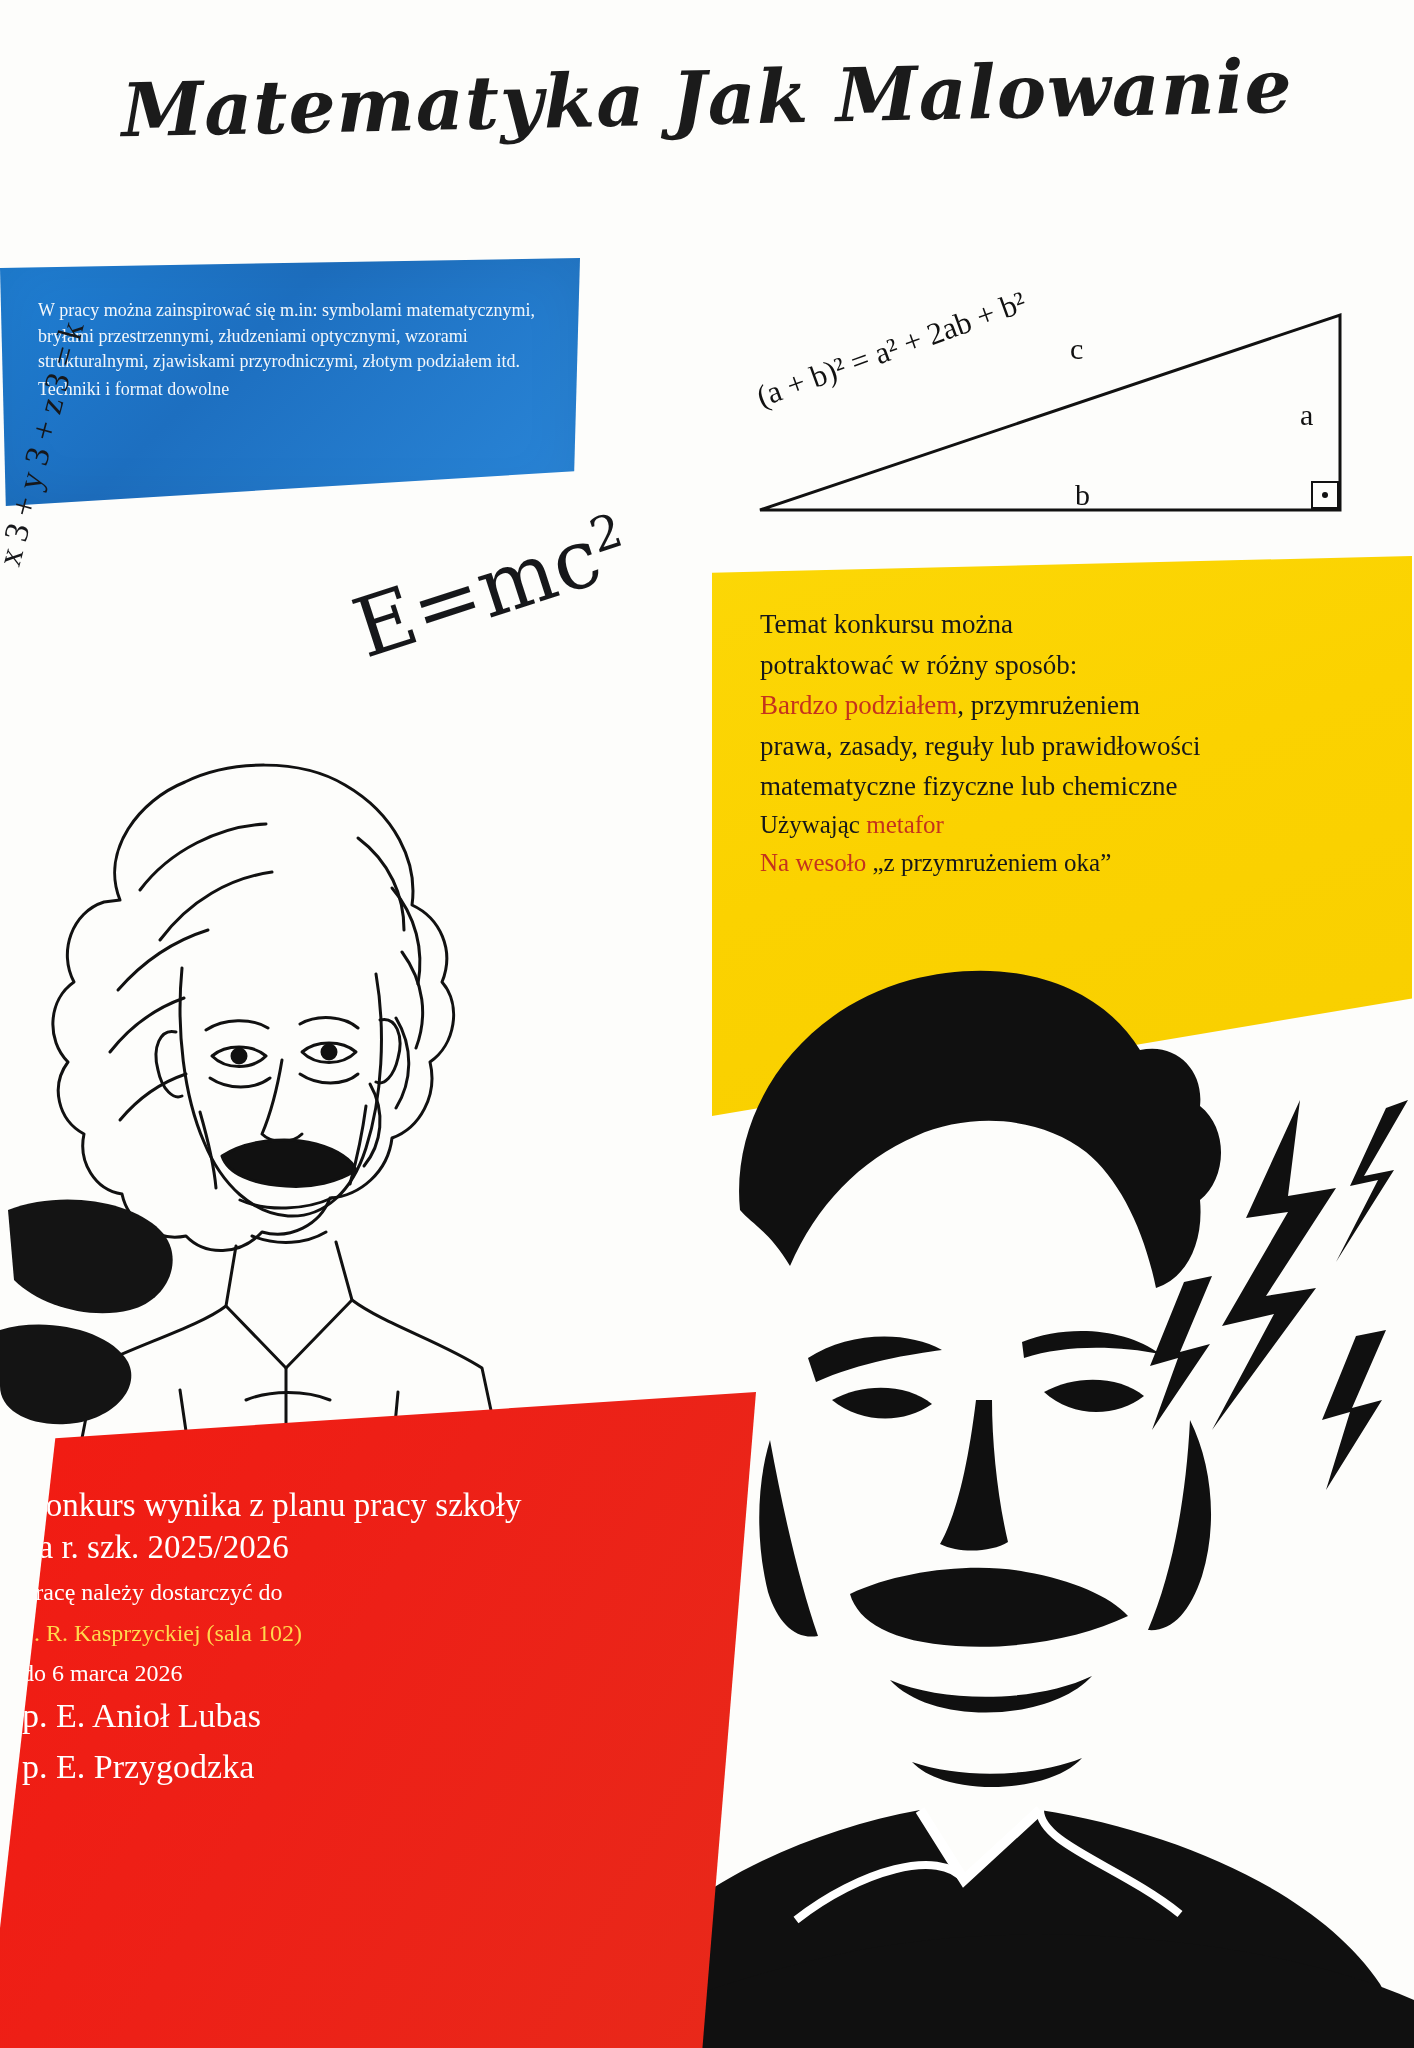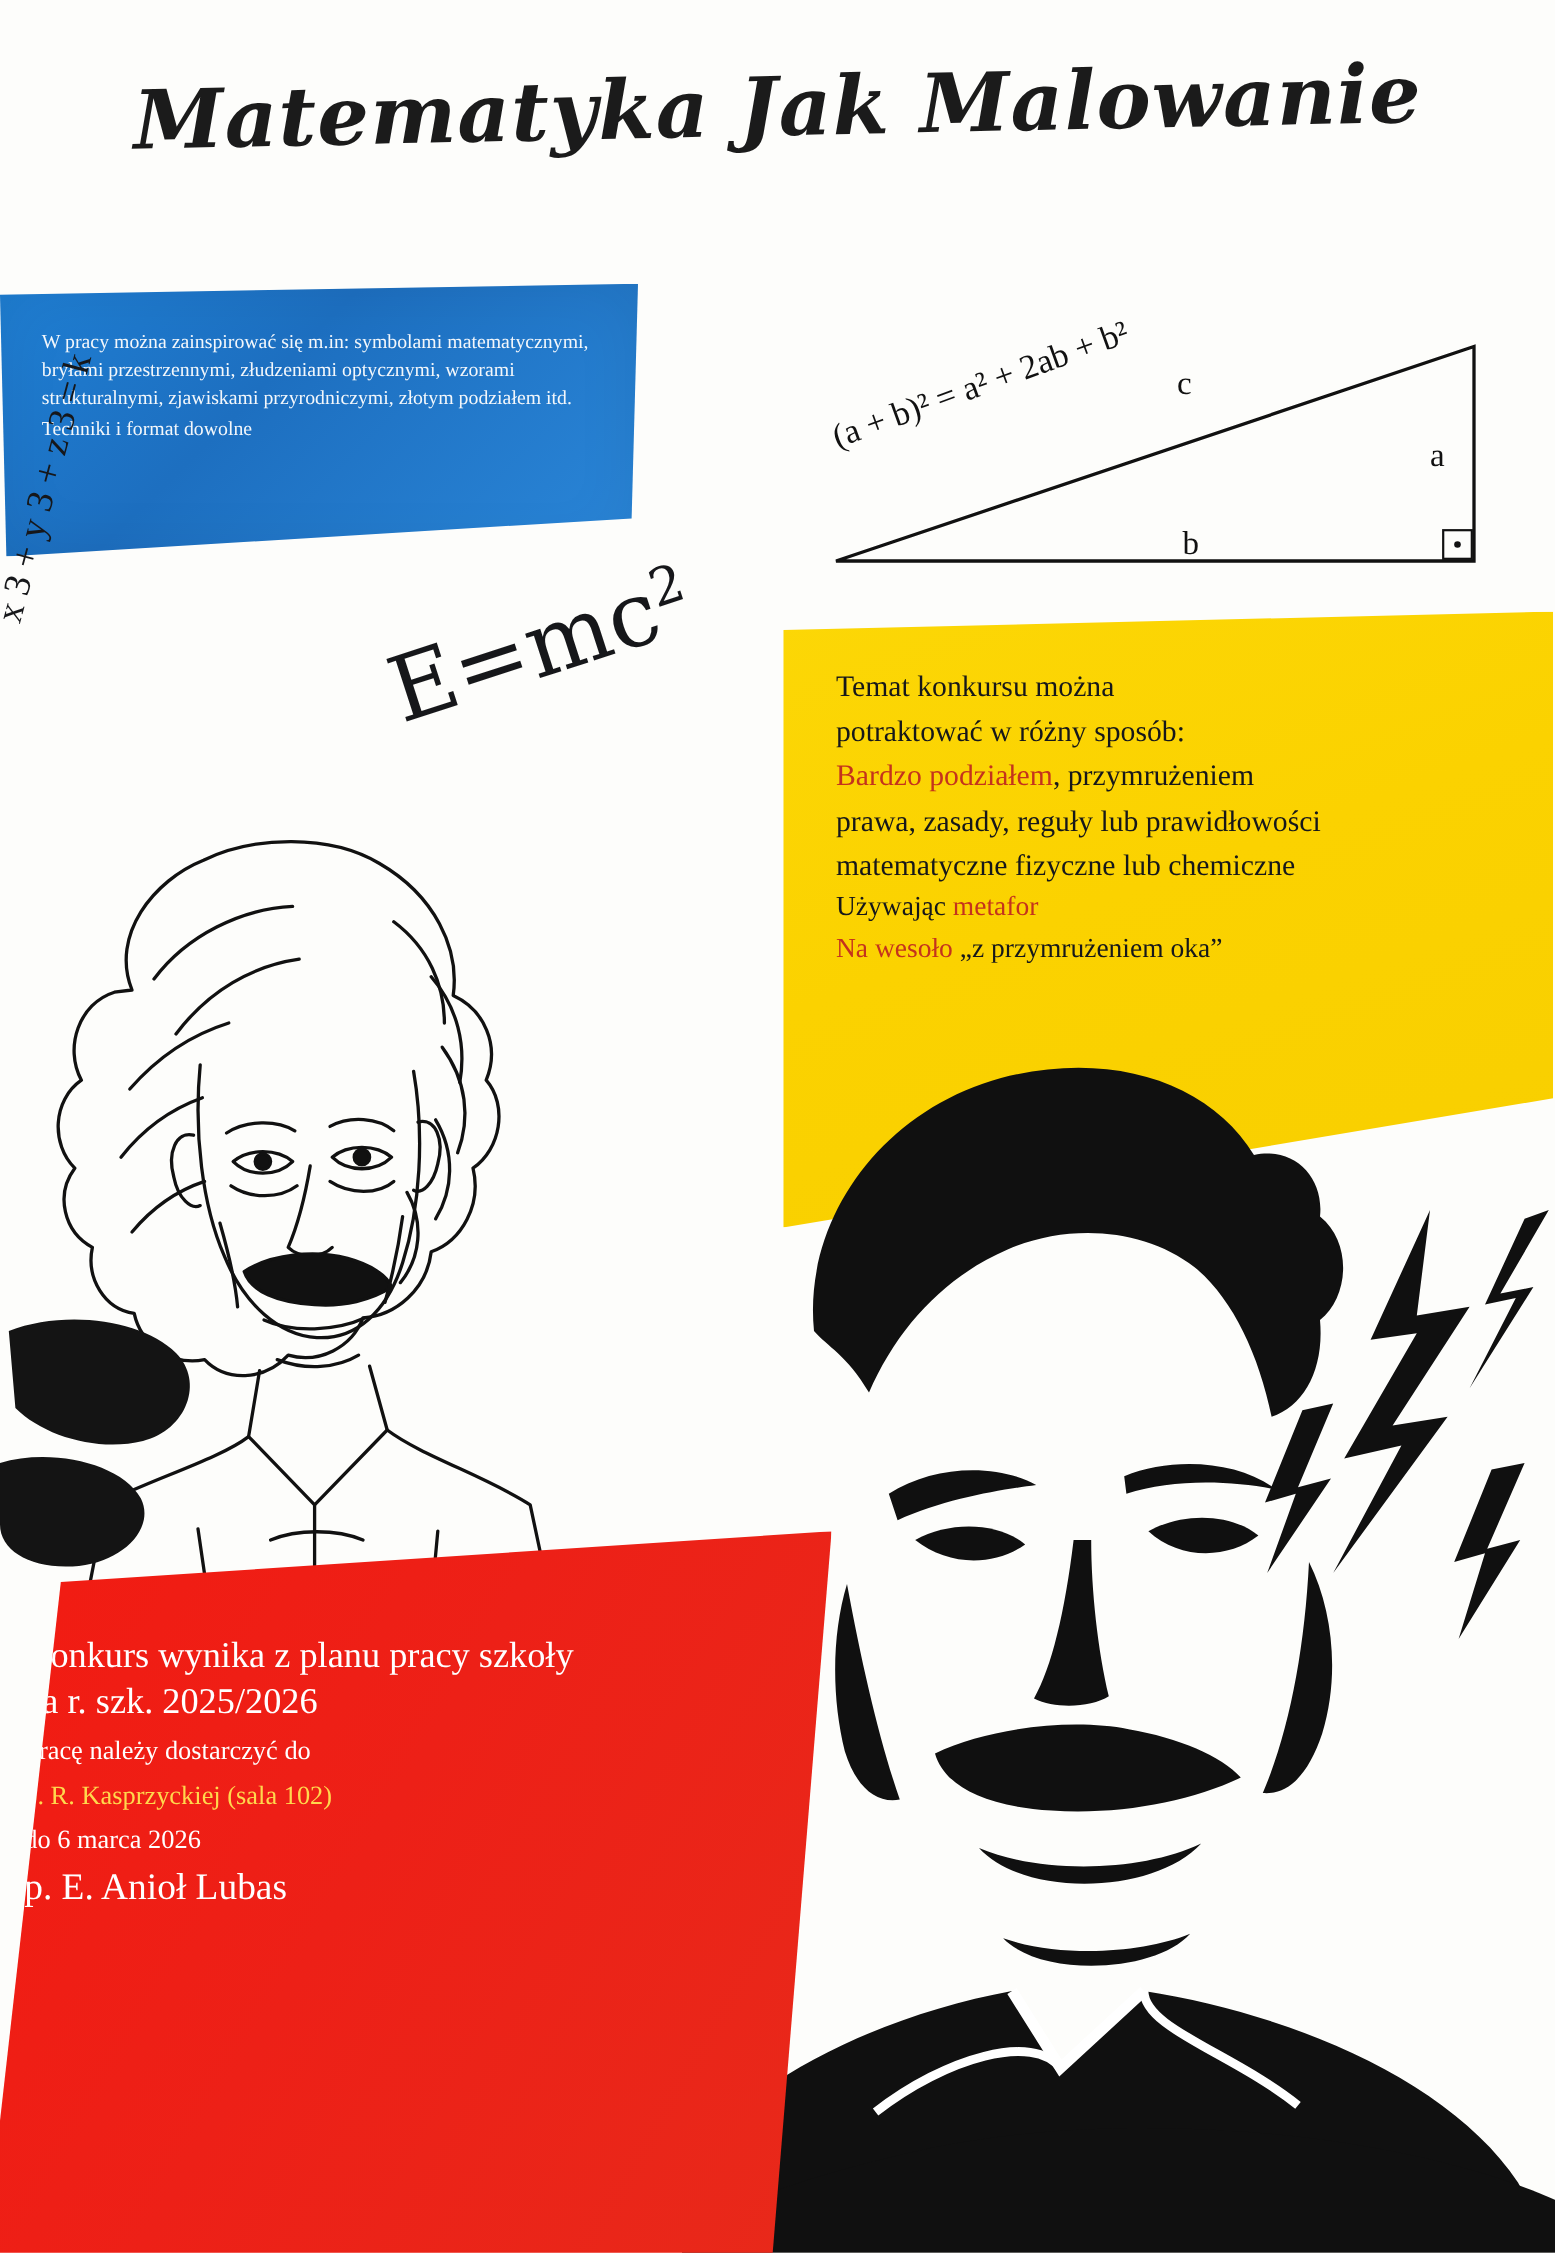--- a/index.html
+++ b/index.html
@@ -382,14 +382,15 @@
 </svg>
 
 <div class="red-note">
   <div class="rtxt">
     <span class="red-head">Konkurs wynika z planu pracy szkoły</span>
     <span class="red-head">na r. szk. 2025/2026</span>
     <span class="red-small">Pracę należy dostarczyć do</span>
     <span class="red-small red-yellow">p. R. Kasprzyckiej (sala 102)</span>
     <span class="red-small">do 6 marca 2026</span>
     <span class="red-name">p. E. Anioł Lubas</span>
+    <span class="red-name">p. E. Przygodzka</span>
   </div>
 </div>
 
 </body></html>

